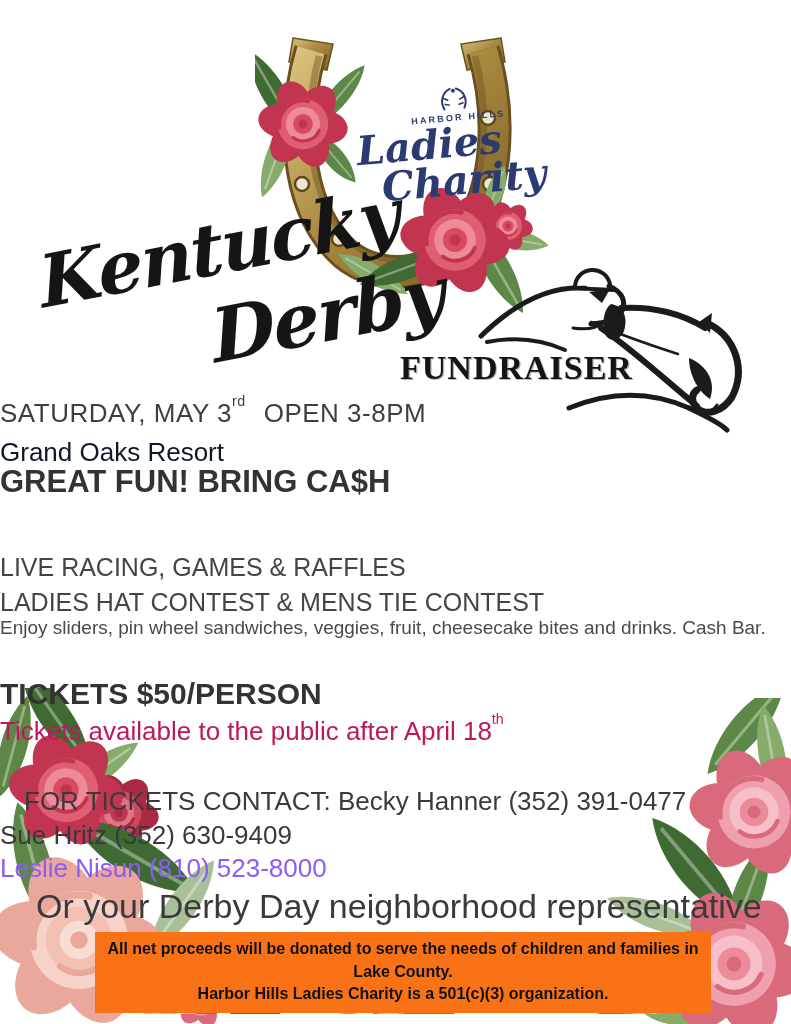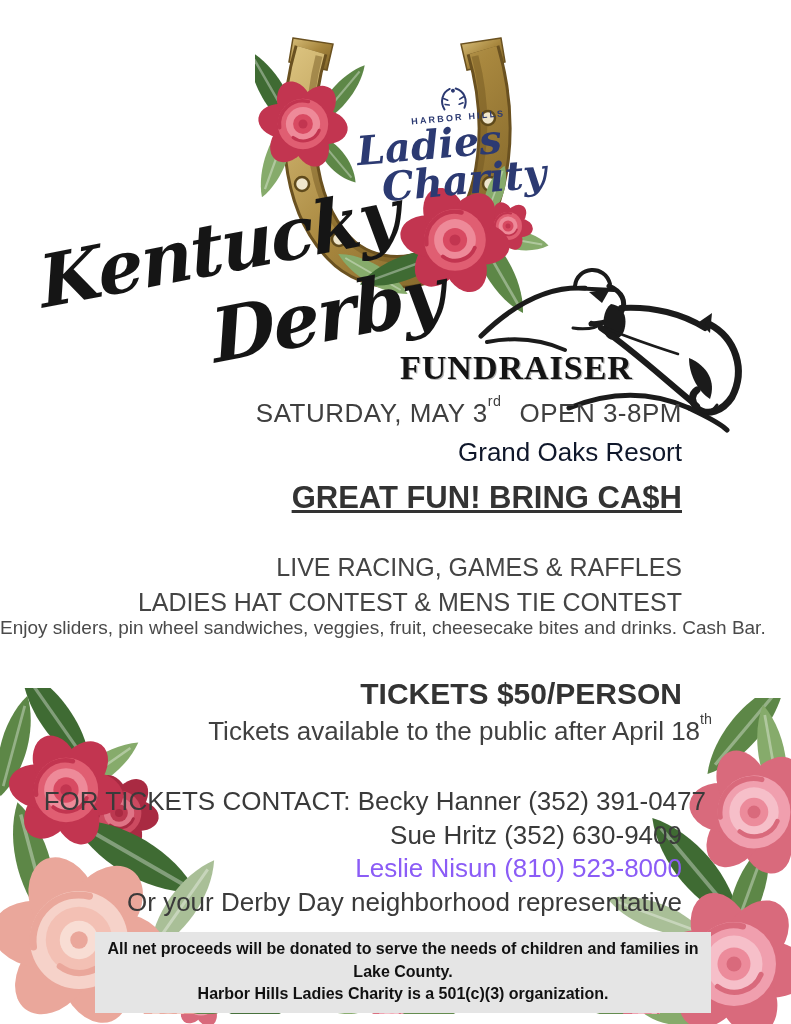--- a/index.html
+++ b/index.html
@@ -36,39 +36,39 @@
   .word-kentucky{left:40px;top:240px;font-size:72px;}
   .word-derby{left:212px;top:294px;font-size:74px;}
   .banner-fundraiser{
     left:400px;top:349px;width:180px;text-align:center;
     font-family:"Liberation Serif",serif;font-weight:bold;font-size:34px;
     letter-spacing:1px;color:#141414;text-shadow:1.2px 1.2px 0 rgba(120,120,120,.55);
     z-index:3;white-space:nowrap;
   }
   .horse-svg{left:468px;top:258px;width:300px;height:175px;}
   
-  .line{left:0;width:682px;text-align:right;white-space:nowrap;z-index:4;}
+  .line{left:0;width:682px;text-align:left;white-space:nowrap;z-index:4;}
   .l-date      {top:398px;font-size:26px;color:#3f3f3f;letter-spacing:.5px;}
   .l-date .time{margin-left:18px;}
   .l-venue     {top:437px;font-size:26px;color:#0f172a;}
-  .l-tagline   {top:480px;font-size:31px;font-weight:bold;color:#333;text-decoration:underline;}
+  .l-tagline   {top:464px;font-size:31px;font-weight:bold;color:#333;}
   .l-act1      {top:553px;font-size:25px;color:#444;}
   .l-act2      {top:588px;font-size:25px;color:#444;}
   .l-food      {top:617px;font-size:19px;color:#4a4a4a;}
   .l-price     {top:677px;font-size:30px;font-weight:bold;color:#333;}
-  .l-avail     {top:716px;font-size:26px;color:#404040;margin-left:30px;}
+  .l-avail     {top:716px;font-size:26px;color:#be185d;}
   .l-payment   {top:751px;font-size:26px;color:#3f3f3f;}
   .l-contact1  {top:786px;font-size:26px;color:#3a3a3a;margin-left:24px;}
   .l-contact2  {top:820px;font-size:26px;color:#3a3a3a;}
   .l-contact3  {top:853px;font-size:26px;color:#8b5cf6;}
-  .l-contact4  {top:887px;font-size:26px;color:#3a3a3a;}
+  .l-contact4  {top:887px;font-size:34px;color:#3a3a3a;margin-left:36px;}
   sup.ord{font-size:.55em;position:relative;top:-.45em;}
   
   .footer-box{
-    left:95px;top:932px;width:608px;z-index:6;background:#e5e5e5;
+    left:95px;top:932px;width:608px;z-index:6;background:#f97316;
     padding:6px 4px 7px 4px;text-align:center;
     font-weight:bold;font-size:16px;line-height:1.42;color:#111;
   }
   
   .corner-left {left:-6px;top:688px;width:260px;height:336px;z-index:1;}
   .corner-right{left:596px;top:698px;width:195px;height:326px;z-index:1;}
   .bottom-strip{left:140px;top:972px;width:520px;height:42px;z-index:1;opacity:.95;}
 </style>
 </head>
 <body>

